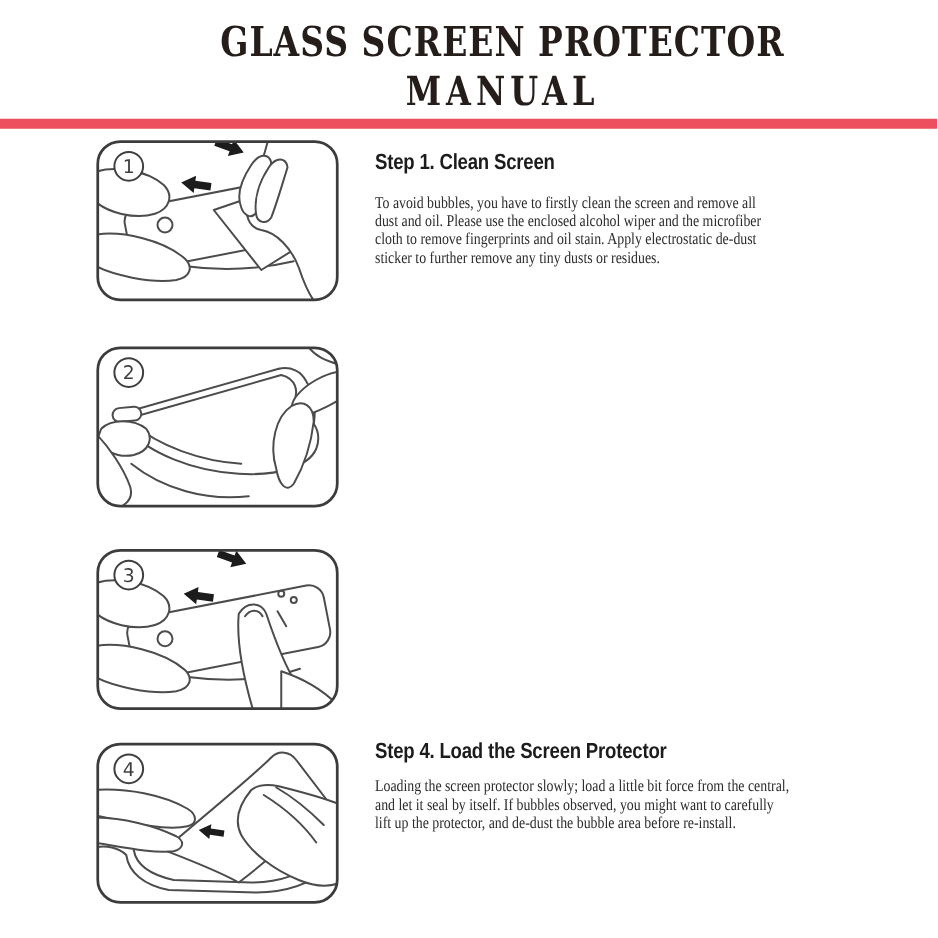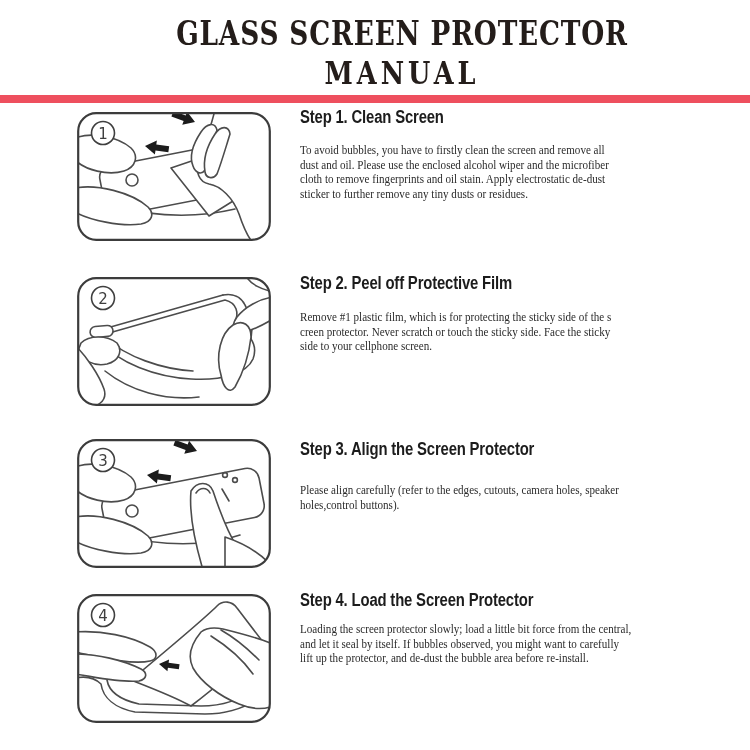--- a/index.html
+++ b/index.html
@@ -12,21 +12,21 @@
   .title-1{top:14px;font-size:33px;letter-spacing:1px;transform:scaleX(.8);transform-origin:402px 0;}
   .title-2{top:54px;font-size:32px;letter-spacing:5px;transform:scaleX(.8);transform-origin:402px 0;}
   .divider{position:absolute;top:95px;left:0;width:750px;height:8px;background:#ee4f5e;}
 
   
   .fig{position:absolute;left:75px;width:198px;height:133px;}
   .fig-1{top:110px}.fig-2{top:275px}.fig-3{top:437px}.fig-4{top:592px}
   .fig svg{display:block;width:198px;height:133px;}
 
   .steptext{position:absolute;left:300px;width:445px;}
-  .text-1{top:105px}.text-2{top:271px}.text-3{top:437px}.text-4{top:588px}
+  .text-1{top:117px}.text-2{top:271px}.text-3{top:437px}.text-4{top:588px}
 
   .step-heading{margin:0;font-family:"Liberation Sans",sans-serif;font-weight:700;
       font-size:17.5px;line-height:24px;color:#1c1c1c;letter-spacing:-.2px;
       transform:scaleX(.85);transform-origin:0 0;white-space:nowrap;}
   .step-body{margin:0;font-size:13.2px;line-height:14.6px;color:#2b2b2b;
       white-space:pre-line;transform:scaleX(.84);transform-origin:0 0;width:520px;}
   .text-1 .step-body{margin-top:14px}
   .text-2 .step-body{margin-top:15px}
   .text-3 .step-body{margin-top:22px}
   .text-4 .step-body{margin-top:10px}
@@ -106,26 +106,20 @@
         <rect class="art" x="15" y="51" width="23" height="11" rx="5.5" transform="rotate(-5 26 56)"></rect>
         <path class="art" d="M6,68 C14,60 32,60 42,68 C48,76 44,86 32,89 C18,92 6,84 3,76 Z"></path>
         <path class="art" d="M0,70 C12,82 24,100 29,114 C33,126 22,133 8,133 L0,133 Z"></path>
         <path class="artline" d="M30,96 C55,116 90,126 124,122"></path>
       </g>
       <rect class="frame" x="3.2" y="3.2" width="191.6" height="126.6" rx="18"></rect>
       <circle class="badge" cx="28" cy="23" r="11.5"></circle>
       <text class="badge-num" x="28" y="28.5">2</text>
     </svg>
   </div>
-  <div class="steptext text-2">
-    <h2 class="step-heading">Step 2. Peel off Protective Film</h2>
-    <p class="step-body">Remove #1 plastic film, which is for protecting the sticky side of the s
-creen protector. Never scratch or touch the sticky side. Face the sticky
-side to your cellphone screen.</p>
-  </div>
 
   <div class="fig fig-3">
     <svg viewBox="0 0 198 133">
       <defs>
           <clipPath id="c3">
             <rect x="3.2" y="3.2" width="191.6" height="126.6" rx="18"></rect>
           </clipPath>
         </defs>
       <g clip-path="url(#c3)">
         <rect class="art" x="28" y="44" width="160" height="50" rx="12" transform="rotate(-11 108 69)"></rect>
@@ -143,25 +137,20 @@
           <path d="M0,0 L11,-7 L11,-3 L24,-3 L24,3 L11,3 L11,7 Z"></path>
           </g>
         <g class="arrow" transform="translate(122,14) rotate(200)">
           <path d="M0,0 L11,-7 L11,-3 L24,-3 L24,3 L11,3 L11,7 Z"></path>
           </g>
       </g>
       <rect class="frame" x="3.2" y="3.2" width="191.6" height="126.6" rx="18"></rect>
       <circle class="badge" cx="28" cy="23" r="11.5"></circle>
       <text class="badge-num" x="28" y="28.5">3</text>
     </svg>
-  </div>
-  <div class="steptext text-3">
-    <h2 class="step-heading">Step 3. Align the Screen Protector</h2>
-    <p class="step-body">Please align carefully (refer to the edges, cutouts, camera holes, speaker
-holes,control buttons).</p>
   </div>
 
   <div class="fig fig-4">
     <svg viewBox="0 0 198 133">
       <defs>
           <clipPath id="c4">
             <rect x="3.2" y="3.2" width="191.6" height="126.6" rx="18"></rect>
           </clipPath>
         </defs>
       <g clip-path="url(#c4)">

